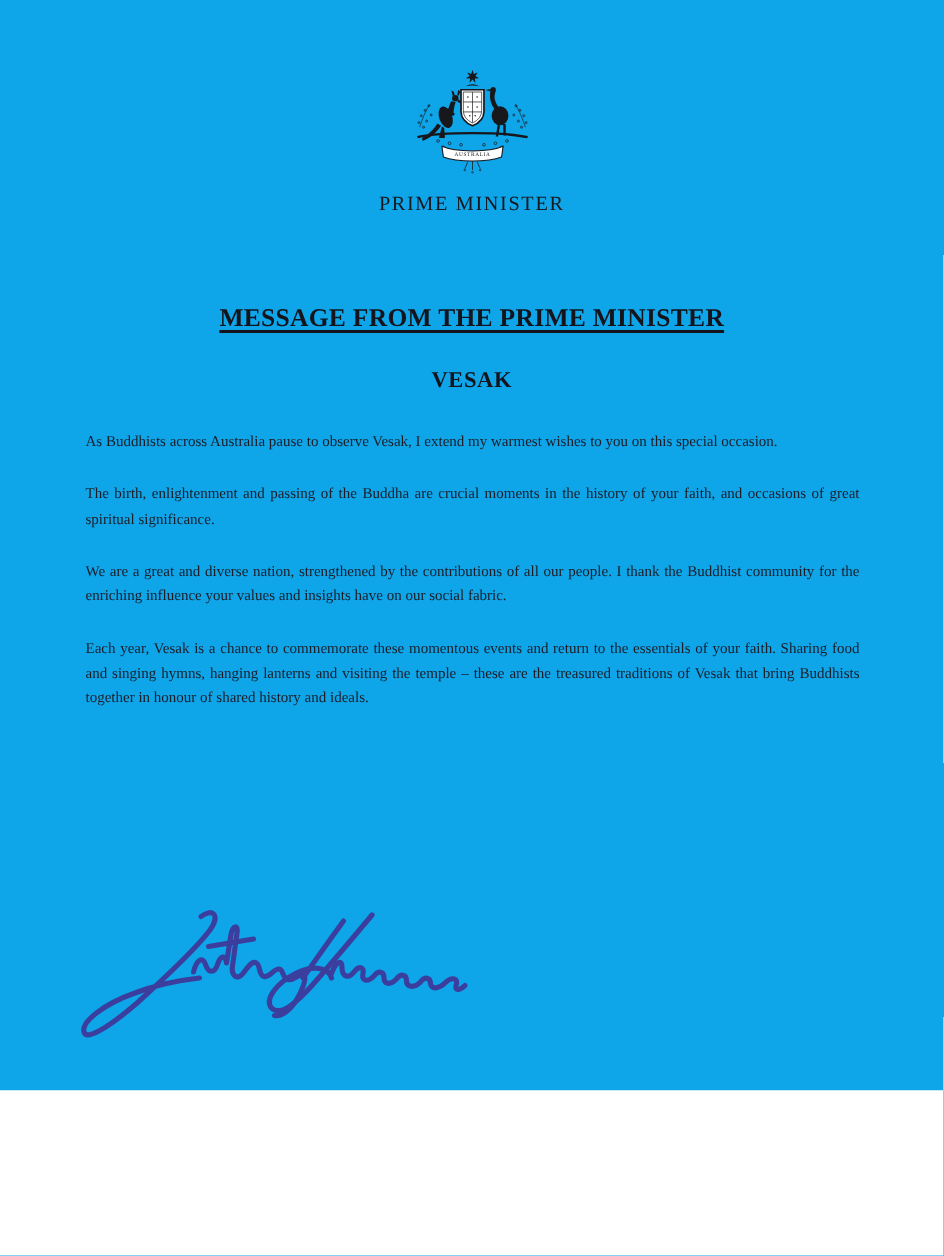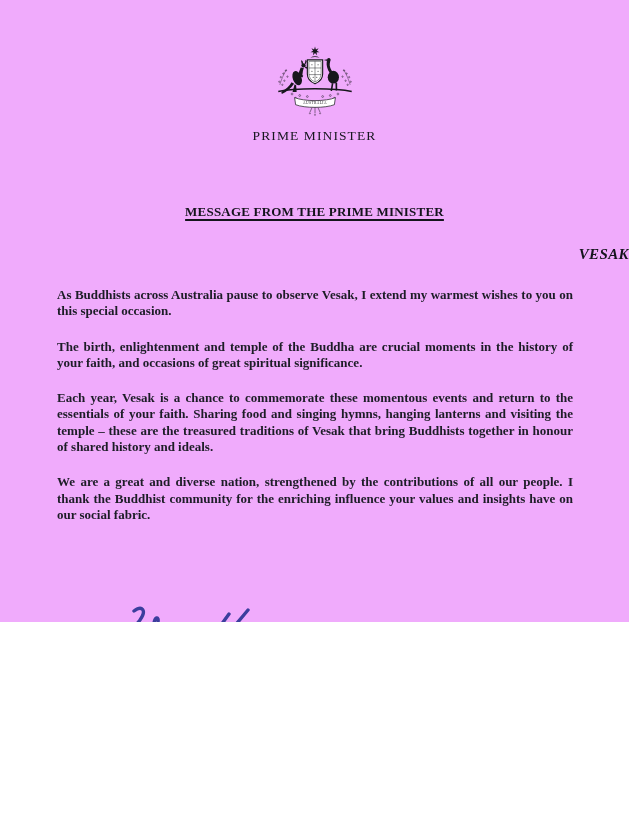--- a/index.html
+++ b/index.html
@@ -1,23 +1,23 @@
 <!DOCTYPE html>
 <html><head>
 <meta charset="utf-8">
 <style>
   html, body { margin: 0; padding: 0; background: #ffffff; }
   * { box-sizing: border-box; }
 
   .page {
     position: relative;
     width: 629px;
-    height: 622px;
+    height: 727px;
     margin: 0 auto;
-    background: #f0abfc;
+    background: #0ea5e9;
     font-family: "Liberation Serif", "DejaVu Serif", serif;
     color: #1d1d26;
     overflow: hidden;
     padding-left: 27px;
   }
 
   
   .arms {
     position: absolute;
     top: 45px;
@@ -39,58 +39,56 @@
   }
 
   
   .msg-title {
     position: absolute;
     top: 203px;
     left: 0;
     width: 100%;
     margin: 0;
     text-align: center;
-    font-size: 13px;
+    font-size: 17px;
     line-height: 18px;
     font-weight: bold;
     letter-spacing: 0.2px;
     text-decoration: underline;
     text-decoration-thickness: 1.6px;
     text-underline-offset: 3px;
     color: #14141c;
   }
   .occasion {
     position: absolute;
     top: 245px;
     left: 0;
     width: 100%;
     margin: 0;
-    text-align: right;
+    text-align: center;
     font-size: 15px;
     line-height: 18px;
     font-weight: bold;
     letter-spacing: 0.4px;
     color: #14141c;
-    font-style: italic;
   }
 
   
   .letter-body {
     position: absolute;
     top: 287px;
     left: 57px;
     width: 516px;
   }
   .letter-body p {
     margin: 0 0 19px 0;
-    font-size: 13px;
+    font-size: 10px;
     line-height: 16.3px;
     text-align: justify;
     color: #1d1d27;
-    font-weight: bold;
   }
 
   
   .signature {
     position: absolute;
     top: 603px;
     left: 50px;
     width: 265px;
     height: 102px;
   }
@@ -212,23 +210,23 @@
     </g>
   </svg>
 
   <div class="office">PRIME MINISTER</div>
 
   <h1 class="msg-title">MESSAGE FROM THE PRIME MINISTER</h1>
   <h2 class="occasion">VESAK</h2>
 
   <section class="letter-body">
     <p>As Buddhists across Australia pause to observe Vesak, I extend my warmest wishes to you on this special occasion.</p>
-    <p>The birth, enlightenment and temple of the Buddha are crucial moments in the history of your faith, and occasions of great spiritual significance.</p>
+    <p>The birth, enlightenment and passing of the Buddha are crucial moments in the history of your faith, and occasions of great spiritual significance.</p>
+    <p>We are a great and diverse nation, strengthened by the contributions of all our people. I thank the Buddhist community for the enriching influence your values and insights have on our social fabric.</p>
     <p>Each year, Vesak is a chance to commemorate these momentous events and return to the essentials of your faith. Sharing food and singing hymns, hanging lanterns and visiting the temple – these are the treasured traditions of Vesak that bring Buddhists together in honour of shared history and ideals.</p>
-    <p>We are a great and diverse nation, strengthened by the contributions of all our people. I thank the Buddhist community for the enriching influence your values and insights have on our social fabric.</p>
   </section>
 
   <svg class="signature" viewBox="0 0 265 102" aria-hidden="true">
     <g fill="none" stroke="#3b3e9d" stroke-width="3.4" stroke-linecap="round" stroke-linejoin="round">
 
       <path d="M84,8 C92,2 97,7 90,17 C81,29 62,47 41,66 C27,78 8,92 6,85 C4,78 20,66 40,59 C58,52 74,50 83,49"></path>
 
       <path d="M79,45 C81,37 85,34 87,40 C89,46 93,46 95,40 C97,34 100,33 101,39 L104,20 C105,14 109,13 108,19 L105,41 C104,47 108,51 112,46 C115,42 118,37 121,39 C124,41 122,47 126,48 C130,49 132,43 136,43 C139,43 138,49 142,50 C146,51 149,46 152,47 C155,48 152,56 148,63 C144,70 138,75 133,74"></path>
 
       <path d="M89,28 L119,23"></path>

